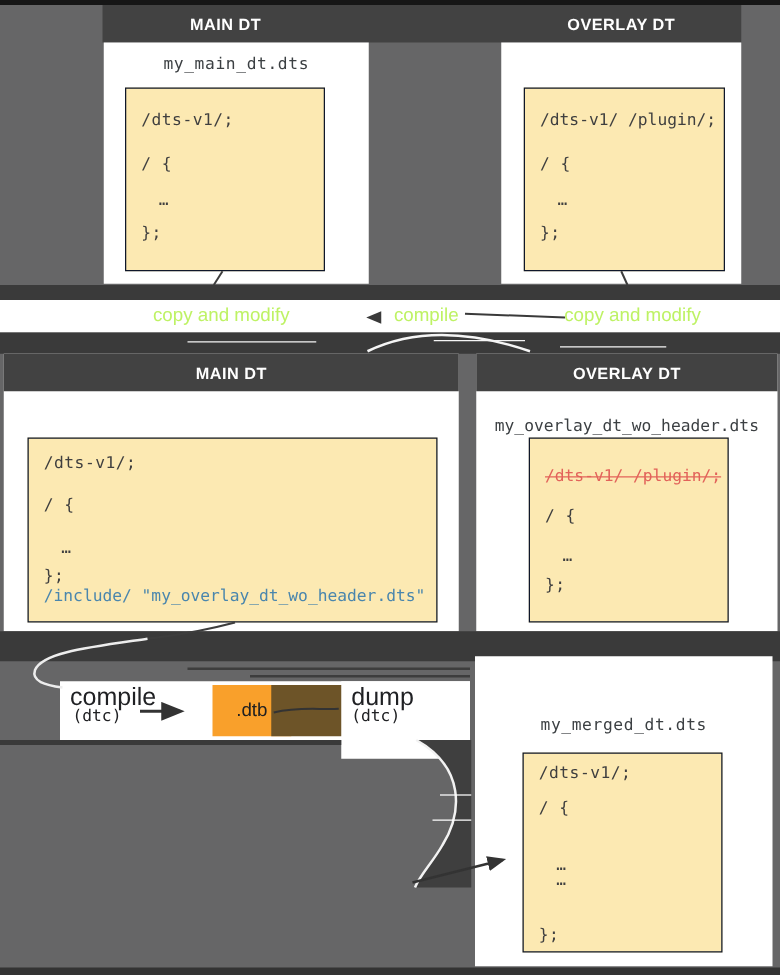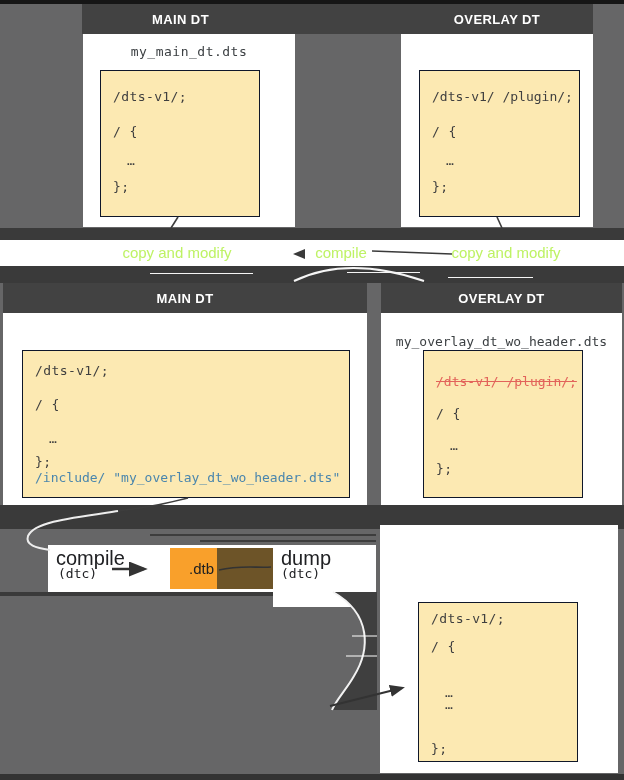--- a/index.html
+++ b/index.html
@@ -115,20 +115,21 @@
 
   <div class="abs" style="left:170px;top:548px;width:63px;height:41px;background:#f9a02b;display:flex;align-items:center;justify-content:center;">
     <span style="font-size:15px;color:#212121;">.dtb</span>
   </div>
   <div class="abs" style="left:217px;top:548px;width:56px;height:41px;background:#6d5428;"></div>
 
   <div class="pipe-label" style="left:281px;top:547px;">dump</div>
   <div class="pipe-tool" style="left:281px;top:566px;">(dtc)</div>
 
   <div class="panel" style="left:380px;top:525px;width:238px;height:248px;">
+    <div class="file-title" style="top:48px;">my_merged_dt.dts</div>
     <div class="codebox" style="left:38px;top:77px;width:160px;height:160px;">
       <div class="cl" style="top:8px;">/dts-v1/;</div>
       <div class="cl" style="top:36px;">/ {</div>
       <div class="cl ind" style="top:82px;">…</div>
       <div class="cl ind" style="top:94px;">…</div>
       <div class="cl" style="top:138px;">};</div>
     </div>
   </div>
 
   <svg id="arrows" width="624" height="780" viewBox="0 0 624 780">

